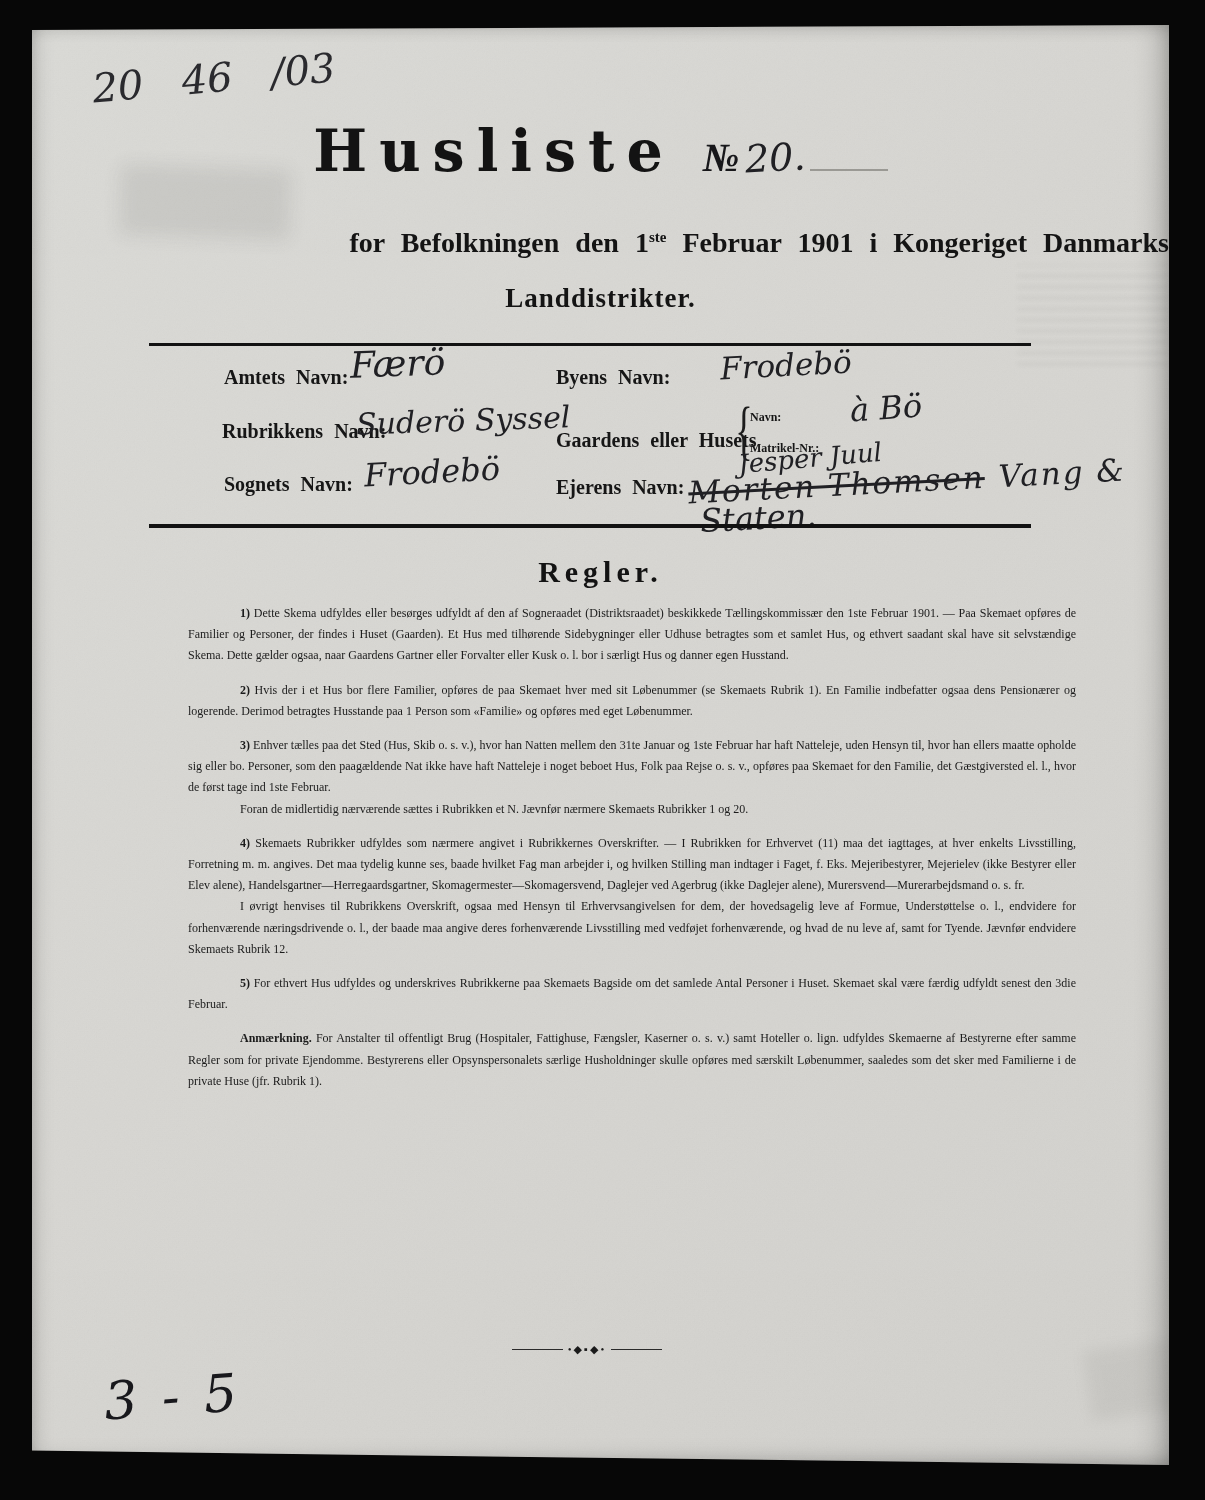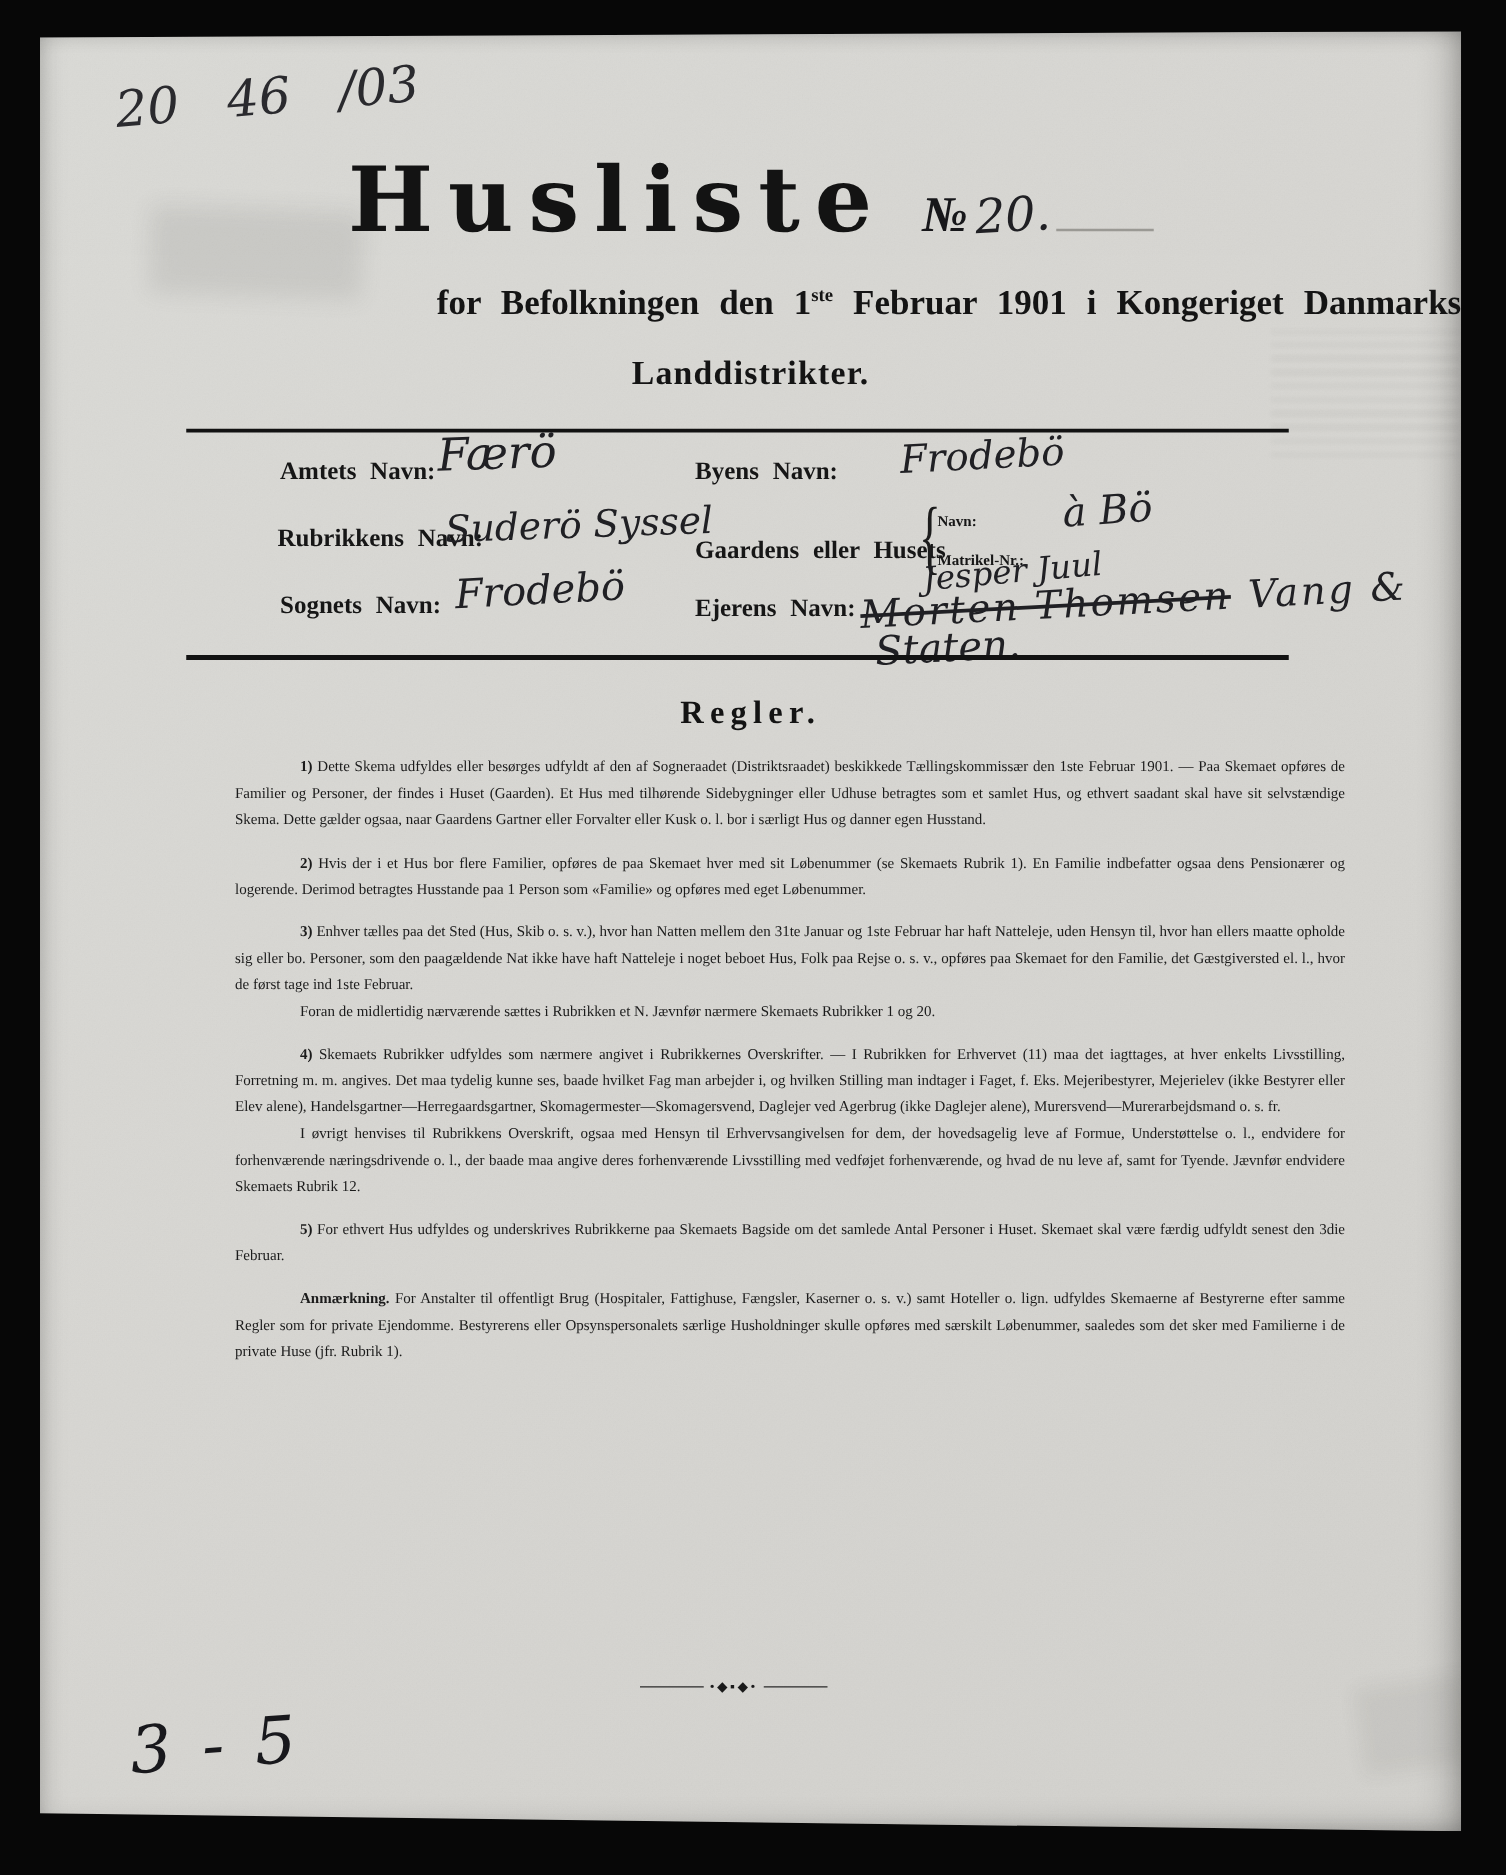--- a/index.html
+++ b/index.html
@@ -38,21 +38,21 @@
     font-family: "DejaVu Serif", serif; font-style: italic;
     font-size: 40px; color: #2a2a2e; word-spacing: 26px;
     transform: rotate(-5deg); white-space: nowrap;
   }
   .title-row {
     position: absolute; left: 0; top: 92px; width: 100%;
     text-align: center; white-space: nowrap;
   }
   .title-main {
     font-family: "DejaVu Serif", serif;
-    font-weight: bold; font-size: 72px; letter-spacing: 12px; color: #131313;
+    font-weight: bold; font-size: 57px; letter-spacing: 12px; color: #131313;
   }
   .title-no { font-style: italic; font-weight: bold; font-size: 40px; margin-left: 28px; color: #17171a; }
   .title-no-value { font-size: 38px; margin-left: 6px; transform: rotate(-3deg); display: inline-block; }
   .title-underline { display: inline-block; width: 78px; border-bottom: 2px solid #9a9994; margin-left: 4px; vertical-align: baseline; }
 
   .subtitle1 {
     position: absolute; left: 0; top: 202px; width: 100%;
     text-align: right; font-weight: bold; font-size: 28px;
     word-spacing: 9px; color: #141414; white-space: nowrap;
   }
@@ -68,21 +68,21 @@
 
   .fld { position: absolute; font-weight: bold; font-size: 20px; word-spacing: 6px; white-space: nowrap; color: #161616; }
   .fld-small { position: absolute; font-weight: bold; font-size: 12px; white-space: nowrap; color: #161616; }
   .hw { position: absolute; white-space: nowrap; }
   .brace { position: absolute; font-size: 66px; font-weight: normal; transform: scaleX(.55); color: #1c1c1c; line-height: 1; }
   .struck { text-decoration: line-through; text-decoration-thickness: 2.5px; }
   .ej-rest { margin-left: 14px; }
 
   .rules-heading {
     position: absolute; left: 0; top: 530px; width: 100%;
-    text-align: center; font-weight: bold; font-size: 26px;
+    text-align: center; font-weight: bold; font-size: 30px;
     letter-spacing: 5px; color: #131313;
   }
   .rules {
     position: absolute; left: 112px; top: 578px; width: 888px;
     font-size: 12px; line-height: 21.2px; text-align: justify; color: #1b1b1b; margin-left: 44px;
   }
   .rules p { margin: 0; text-indent: 52px; }
   .rules p.blockgap { margin-top: 13px; }
   .rnum { font-weight: bold; }
 

